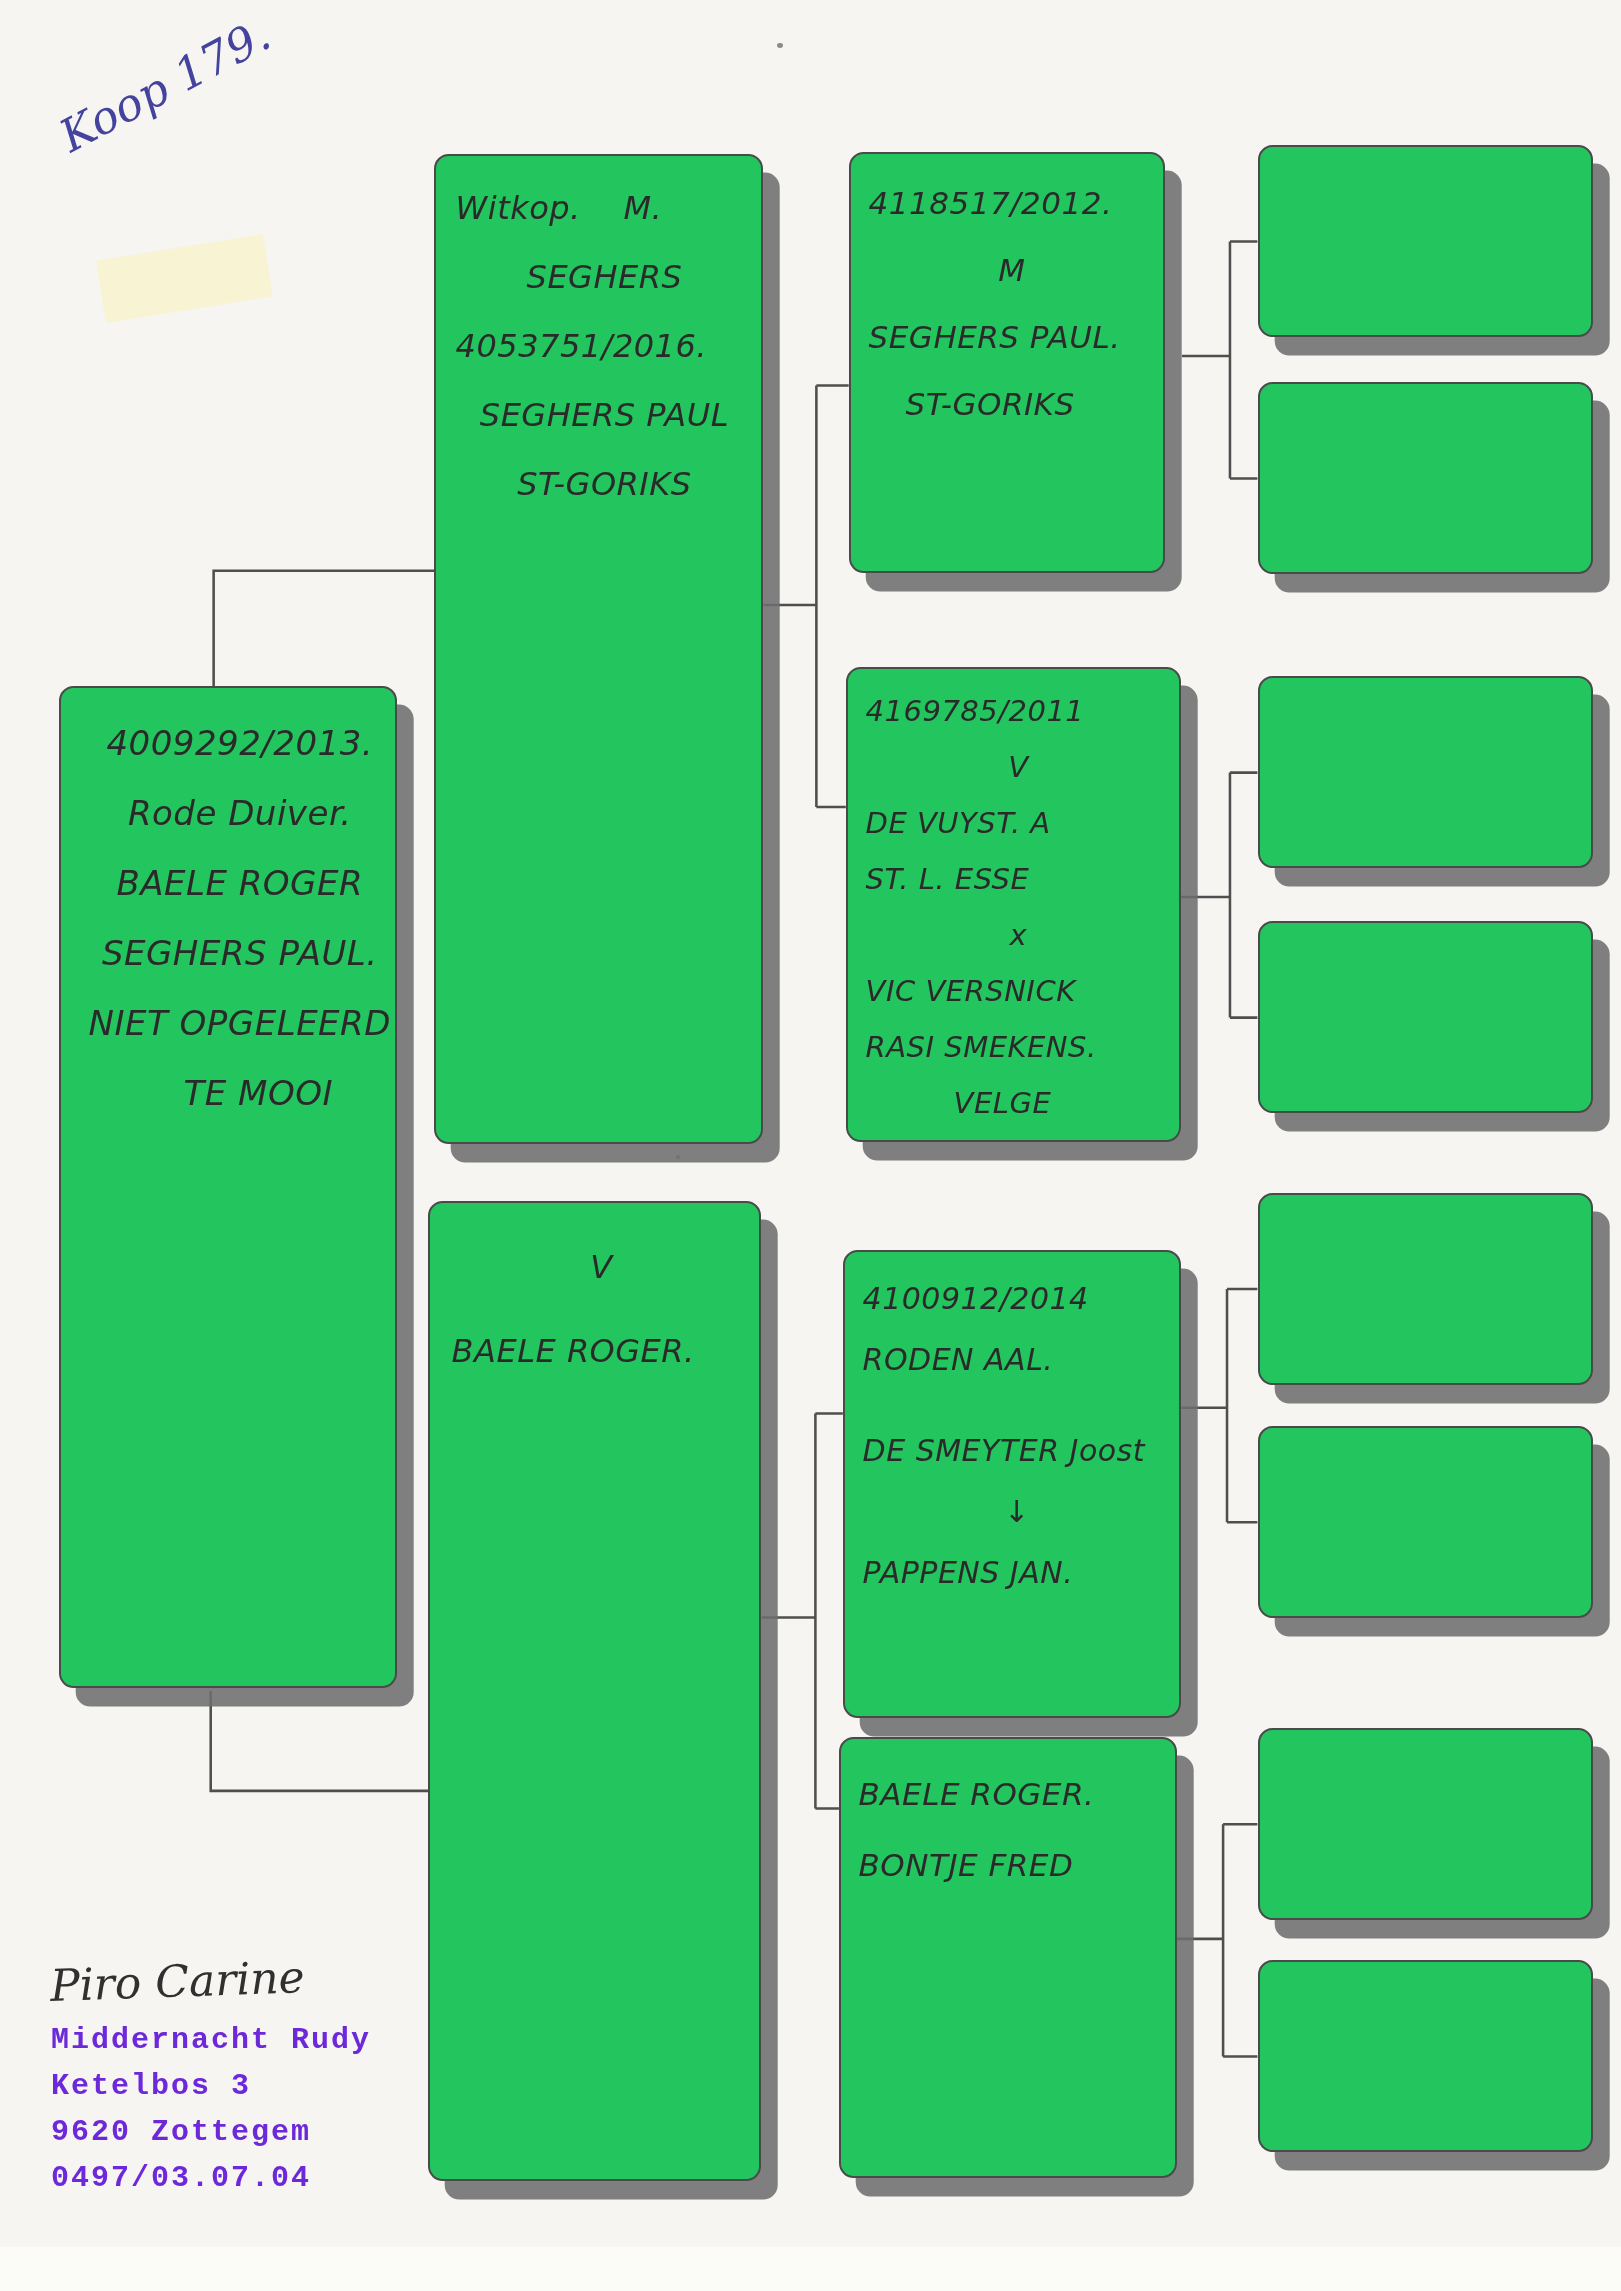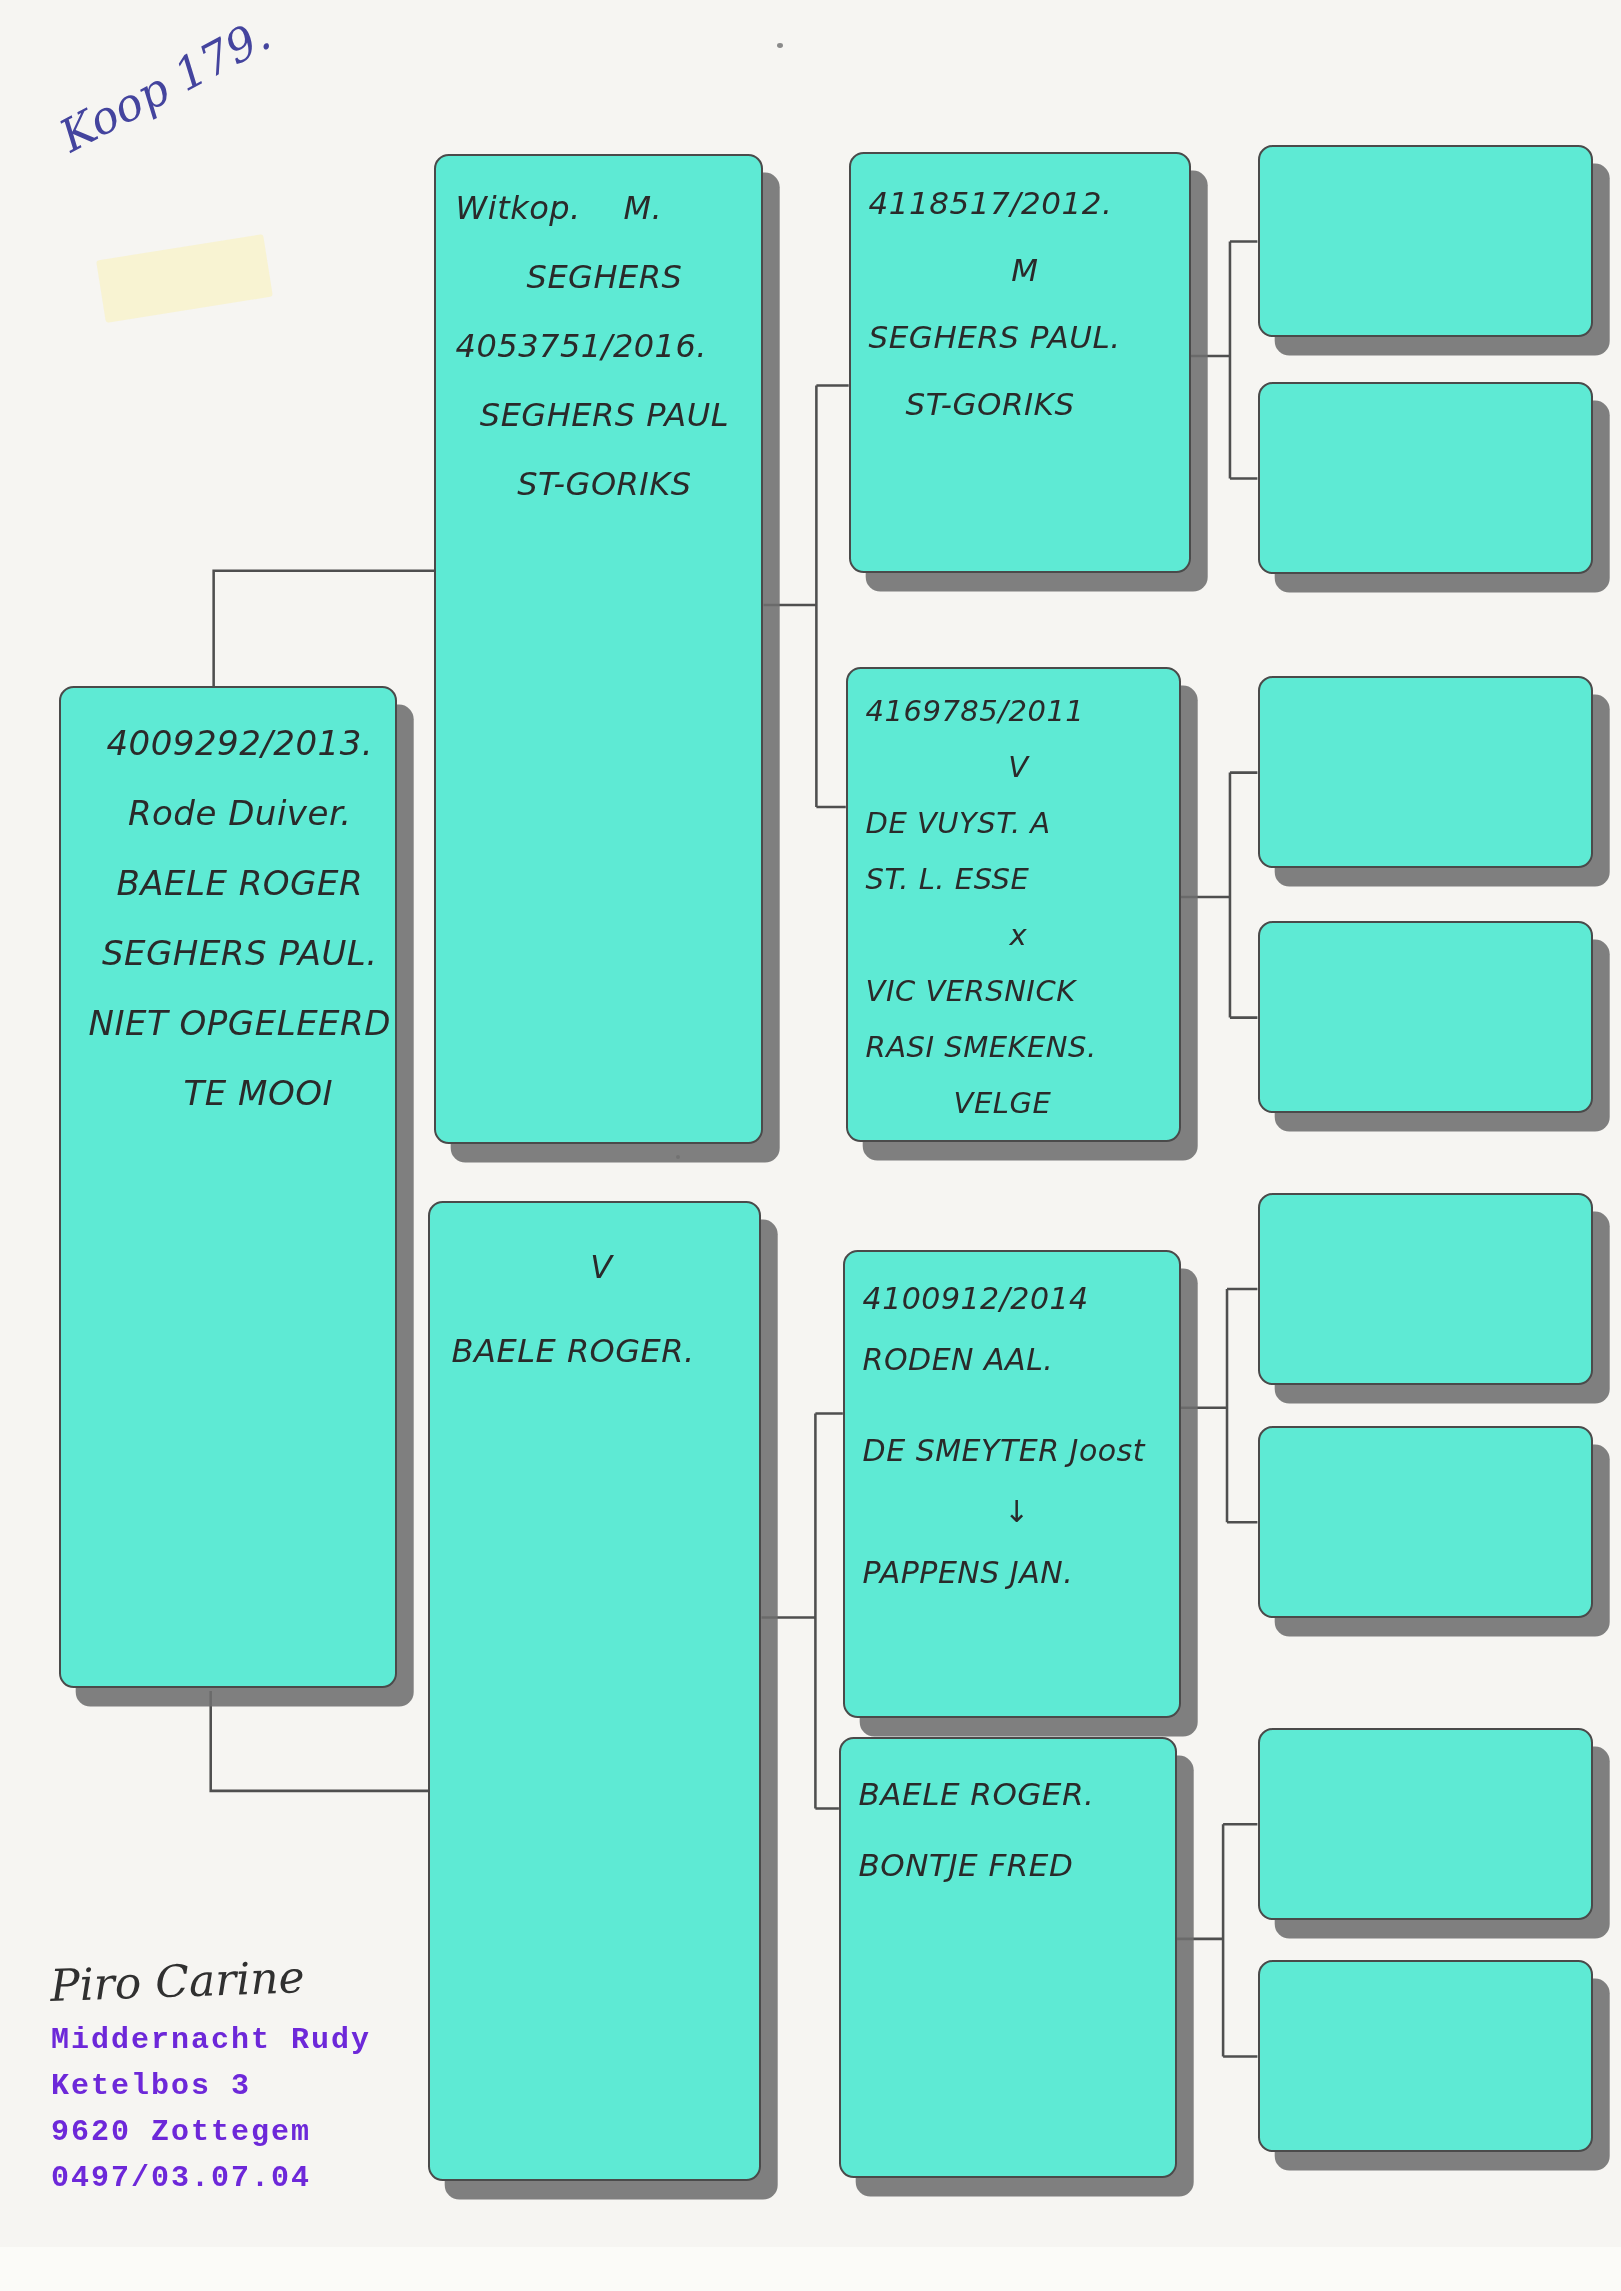--- a/index.html
+++ b/index.html
@@ -4,42 +4,42 @@
 <style>
   html,body { margin:0; padding:0; background:#dedede; }
   .sheet {
     position:relative; width:1621px; height:2292px;
     background:#f6f5f2; overflow:hidden;
     font-family:"DejaVu Sans", sans-serif;
   }
   
   .pbox {
     position:absolute; box-sizing:border-box;
-    background:#5eead4;
+    background:#22c55e;
     border:2.9px solid #4a4a4a; border-radius:14.7px;
     box-shadow:16.7px 18.6px 0 rgba(110,110,110,0.88);
   }
   .hw-line {
     color:#2a2a2a; font-style:italic; letter-spacing:0.5px;
     white-space:pre; min-height:1em; text-align:left;
   }
   .c  { text-align:center; }
   .i1 { margin-left:37px; }
   .i2 { margin-left:88px; }
 
   .b-subject { left:59px;  top:686px;  width:338px; height:1002px; padding:19.6px 0 0 23.5px; }
   .b-subject .hw-line { font-size:34px; line-height:70px;text-align:center; }
 
   .b-sire { left:434px; top:154px; width:329px; height:990px; padding:17.6px 7.8px 0 19.6px; }
   .b-sire .hw-line { font-size:32px; line-height:69px; }
 
   .b-dam { left:428px; top:1201px; width:333px; height:980px; padding:21.6px 7.8px 0 21.6px; }
   .b-dam .hw-line { font-size:32px; line-height:84px; }
 
-  .b-gp1 { left:849px; top:152px; width:342px; height:421px; padding:15.7px 7.8px 0 17.6px; }
+  .b-gp1 { left:849px; top:152px; width:316px; height:421px; padding:15.7px 7.8px 0 17.6px; }
   .b-gp1 .hw-line { font-size:31px; line-height:67px; }
 
   .b-gp2 { left:846px; top:667px; width:335px; height:475px; padding:13.7px 7.8px 0 17.6px; }
   .b-gp2 .hw-line { font-size:29px; line-height:56px; }
 
   .b-gp3 { left:843px; top:1250px; width:338px; height:468px; padding:15.7px 7.8px 0 17.6px; }
   .b-gp3 .hw-line { font-size:30px; line-height:61px; }
 
   .b-gp4 { left:839px; top:1737px; width:338px; height:441px; padding:19.6px 7.8px 0 17.6px; }
   .b-gp4 .hw-line { font-size:31px; line-height:71px; }

